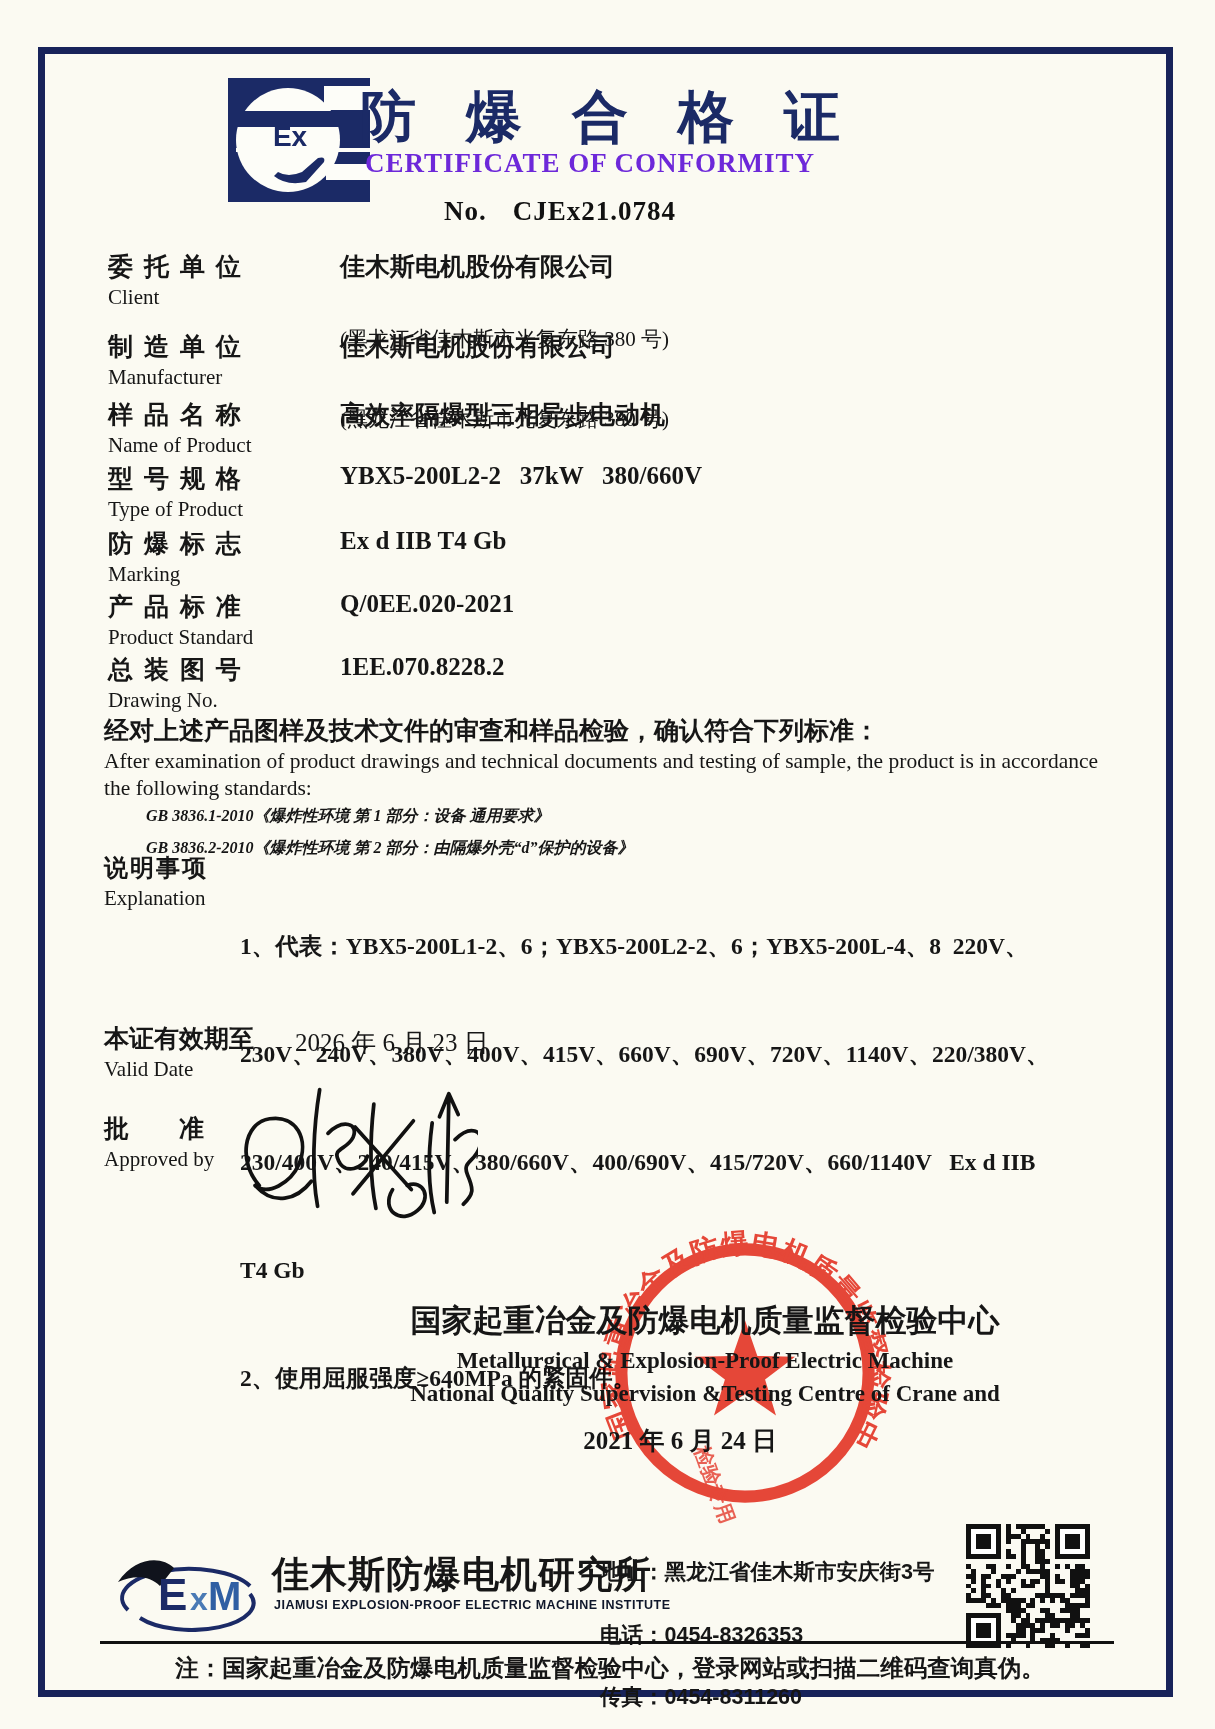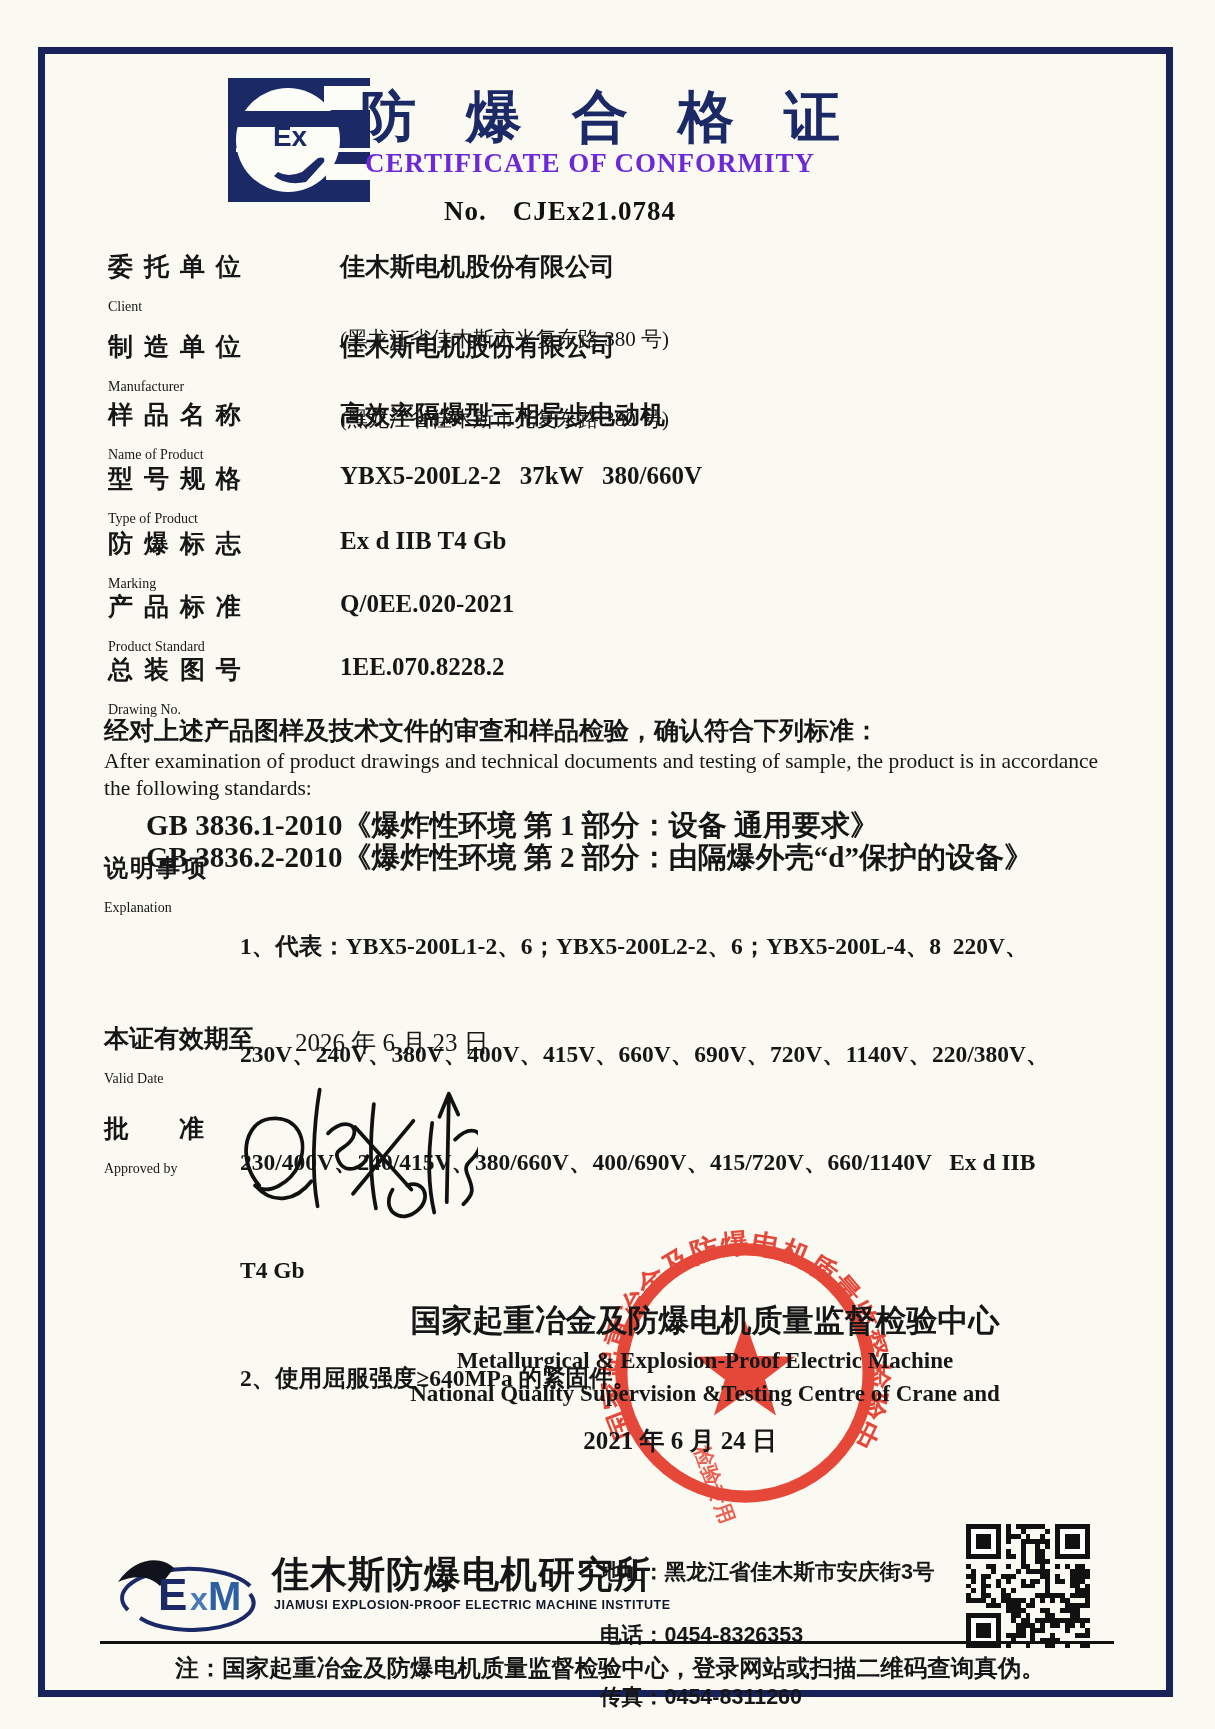--- a/index.html
+++ b/index.html
@@ -27,28 +27,28 @@
     font-size:27px;font-weight:bold;color:#6d28d9;letter-spacing:1px;white-space:nowrap;
   }
   .no-line{
     position:absolute;left:0;top:196px;width:1120px;text-align:center;
     font-size:27px;font-weight:bold;color:#111;letter-spacing:1px;
   }
   .no-line .num{margin-left:26px;}
   
   .frow{position:absolute;left:108px;width:1000px;}
   .lab-cn{font-family:"Liberation Sans","DejaVu Sans",sans-serif;font-size:25px;font-weight:bold;letter-spacing:2px;white-space:pre;}
-  .lab-en{font-size:14px;margin-top:16px;}
+  .lab-en{font-size:21px;margin-top:2px;}
   .fval{position:absolute;left:232px;top:0;white-space:pre-wrap;}
   .fval .v1{font-size:25px;font-weight:bold;}
   .fval .v2{font-size:21px;margin-top:6px;}
   
   .stmt-cn{position:absolute;left:104px;top:714px;font-family:"Liberation Sans","DejaVu Sans",sans-serif;font-size:25px;font-weight:bold;white-space:nowrap;}
   .stmt-en{position:absolute;left:104px;top:748px;font-size:21.5px;line-height:27px;width:1010px;}
-  .std{position:absolute;left:146px;font-size:29px;font-weight:bold;white-space:nowrap;}
+  .std{position:absolute;left:146px;font-size:16px;font-weight:bold;white-space:nowrap;font-style:italic;}
   
   .expl-lab{position:absolute;left:104px;top:852px;}
   .expl-lab .lab-cn{font-size:24px;}
   .expl-lines{position:absolute;left:240px;top:856px;width:890px;font-size:23.5px;font-weight:bold;line-height:36px;white-space:pre-wrap;}
   
   .valid-lab{position:absolute;left:104px;top:1022px;}
   .valid-val{position:absolute;left:295px;top:1026px;font-size:25px;font-weight:normal;white-space:pre;}
   .appr-lab{position:absolute;left:104px;top:1112px;}
   .appr-lab .lab-cn{letter-spacing:0;}
   .signature{position:absolute;left:228px;top:1072px;width:250px;height:205px;}

